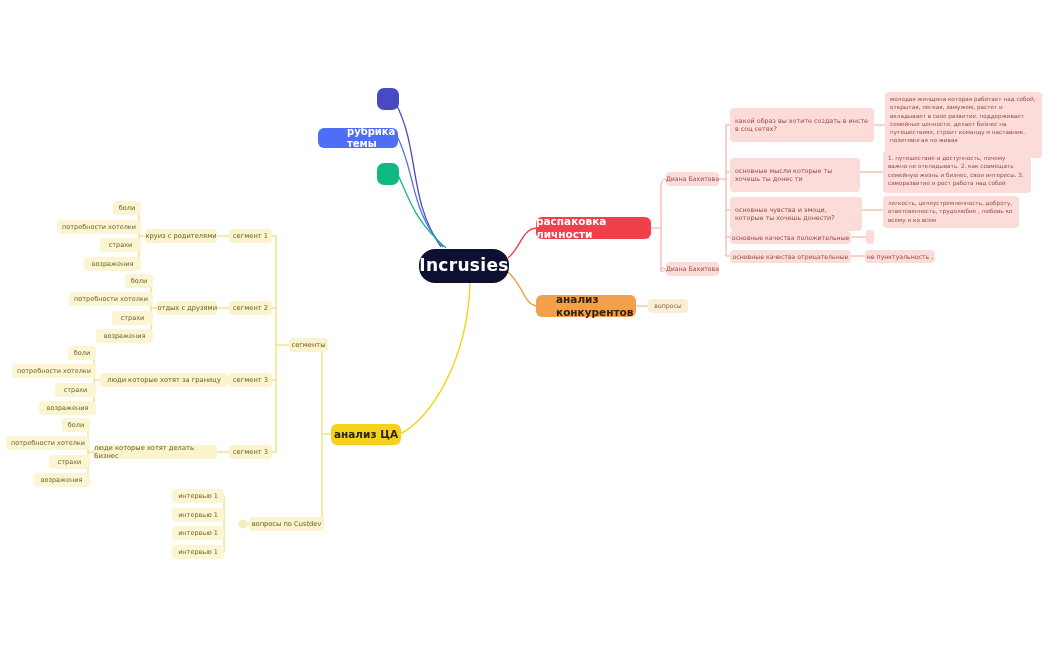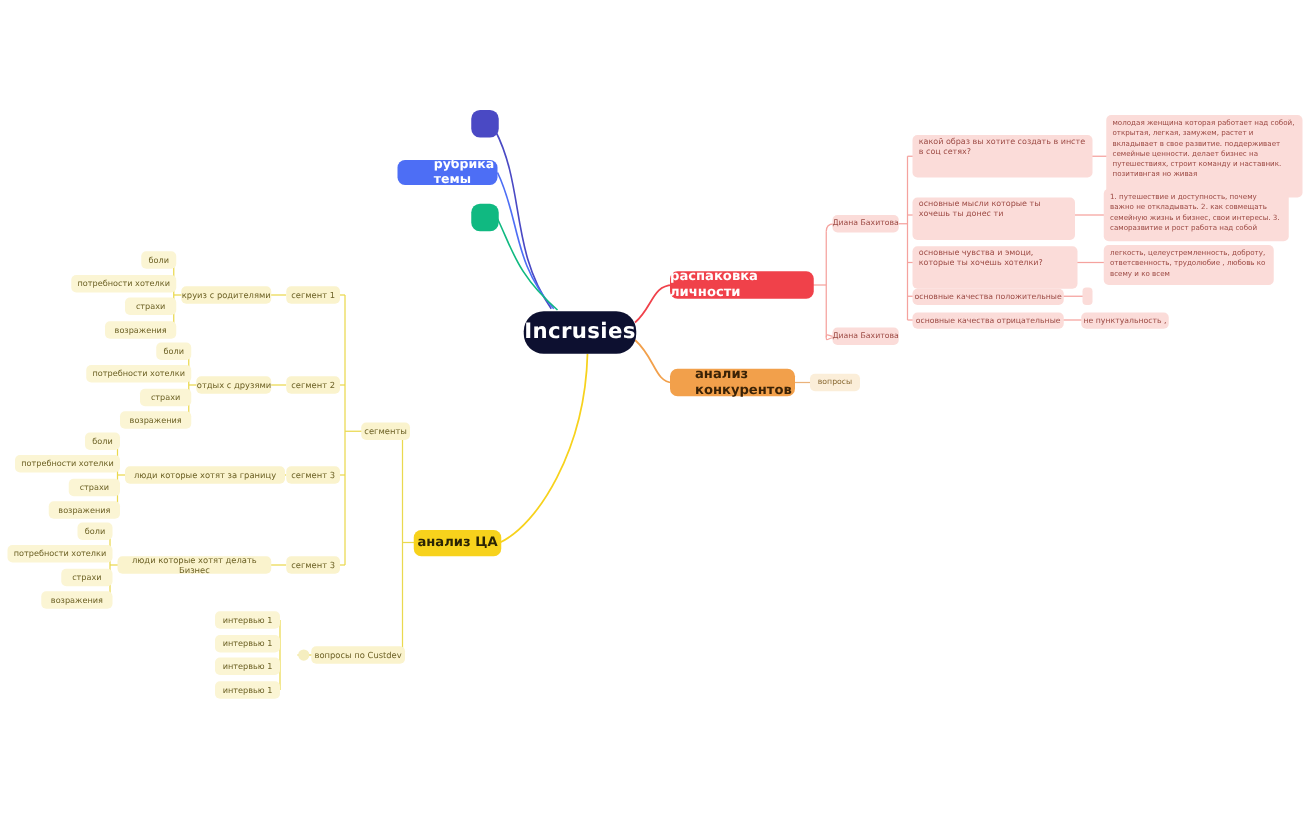--- a/index.html
+++ b/index.html
@@ -26,21 +26,21 @@
     font-size:17px;font-weight:700;
     justify-content:center;
     letter-spacing:.3px;
   }
   
   .y-main{background:#f7d21c;color:#2a2405;font-size:10.5px;font-weight:700;border-radius:6px;justify-content:center;}
   .y-mid{background:#faf3cd;color:#6d6226;font-size:6.7px;border-radius:4px;justify-content:center;}
   .y-leaf{background:#fbf5d4;color:#6d6226;font-size:6.5px;border-radius:4px;justify-content:center;}
   
   .r-main{background:#f0414a;color:#ffffff;font-size:10.5px;font-weight:700;border-radius:6px;justify-content:center;}
-  .r-mid{background:#fbdcd9;color:#9c4a44;font-size:6.4px;border-radius:4px;padding:17px 5px;align-items:flex-end;}
+  .r-mid{background:#fbdcd9;color:#9c4a44;font-size:6.4px;border-radius:4px;padding:17px 5px;align-items:center;}
   .r-leaf{background:#fbdcd9;color:#9c4a44;font-size:5.7px;border-radius:4px;padding:3px 5px;align-items:flex-start;line-height:1.45;}
   .r-pill{background:#fbdcd9;color:#9c4a44;font-size:6.2px;border-radius:4px;justify-content:center;}
   
   .o-main{background:#f2a04b;color:#3a2206;font-size:10.5px;font-weight:700;border-radius:6px;justify-content:center;padding-left:20px;}
   .o-leaf{background:#fbeed9;color:#8a6a33;font-size:6.2px;border-radius:4px;justify-content:center;}
   
   .b-chip{background:#4a49c4;border-radius:7px;}
   .b-main{background:#4d6ef5;color:#ffffff;font-size:10px;font-weight:700;border-radius:6px;justify-content:center;padding-left:29px;}
   .g-chip{background:#10b981;border-radius:7px;}
   .r-dot{background:#fbdcd9;border-radius:3px;}
@@ -171,21 +171,21 @@
   </div>
 
   <div class="node r-mid" style="left:730px;top:158px;width:130px;height:28px;">
     <span>основные мысли которые ты хочешь ты донес ти</span>
   </div>
   <div class="node r-leaf" style="left:883px;top:151px;width:148px;height:42px;">
     <span>1. путешествие и доступность, почему важно не откладывать. 2. как совмещать семейную жизнь и бизнес, свои интересы. 3. саморазвитие и рост работа над собой</span>
   </div>
 
   <div class="node r-mid" style="left:730px;top:197px;width:132px;height:28px;">
-    <span>основные чувства и эмоци, которые ты хочешь хотелки?</span>
+    <span>основные чувства и эмоци, которые ты хочешь донести?</span>
   </div>
   <div class="node r-leaf" style="left:883px;top:196px;width:136px;height:32px;">
     <span>легкость, целеустремленность, доброту, ответсвенность, трудолюбие , любовь ко всему и ко всем</span>
   </div>
 
   <div class="node r-pill" style="left:730px;top:231px;width:121px;height:13px;">
     <span>основные качества положительные</span>
   </div>
   <div class="node r-dot" style="left:866px;top:230px;width:8px;height:14px;">
     <span></span>
@@ -243,21 +243,21 @@
 
   <div class="node y-mid" style="left:145px;top:229px;width:72px;height:14px;">
     <span>круиз с родителями</span>
   </div>
   <div class="node y-mid" style="left:157px;top:301px;width:60px;height:14px;justify-content:flex-end;">
     <span>отдых с друзями</span>
   </div>
   <div class="node y-mid" style="left:100px;top:373px;width:128px;height:14px;">
     <span>люди которые хотят за границу</span>
   </div>
-  <div class="node y-mid" style="left:94px;top:445px;width:123px;height:14px;text-align:center;">
+  <div class="node y-mid" style="left:94px;top:445px;width:123px;height:14px;">
     <span>люди которые хотят делать Бизнес</span>
   </div>
 
   <div class="node y-leaf" style="left:113px;top:201px;width:28px;height:14px;">
     <span>боли</span>
     </div>
   <div class="node y-leaf" style="left:57px;top:220px;width:84px;height:14px;">
     <span>потребности хотелки</span>
     </div>
   <div class="node y-leaf" style="left:100px;top:238px;width:41px;height:14px;">

